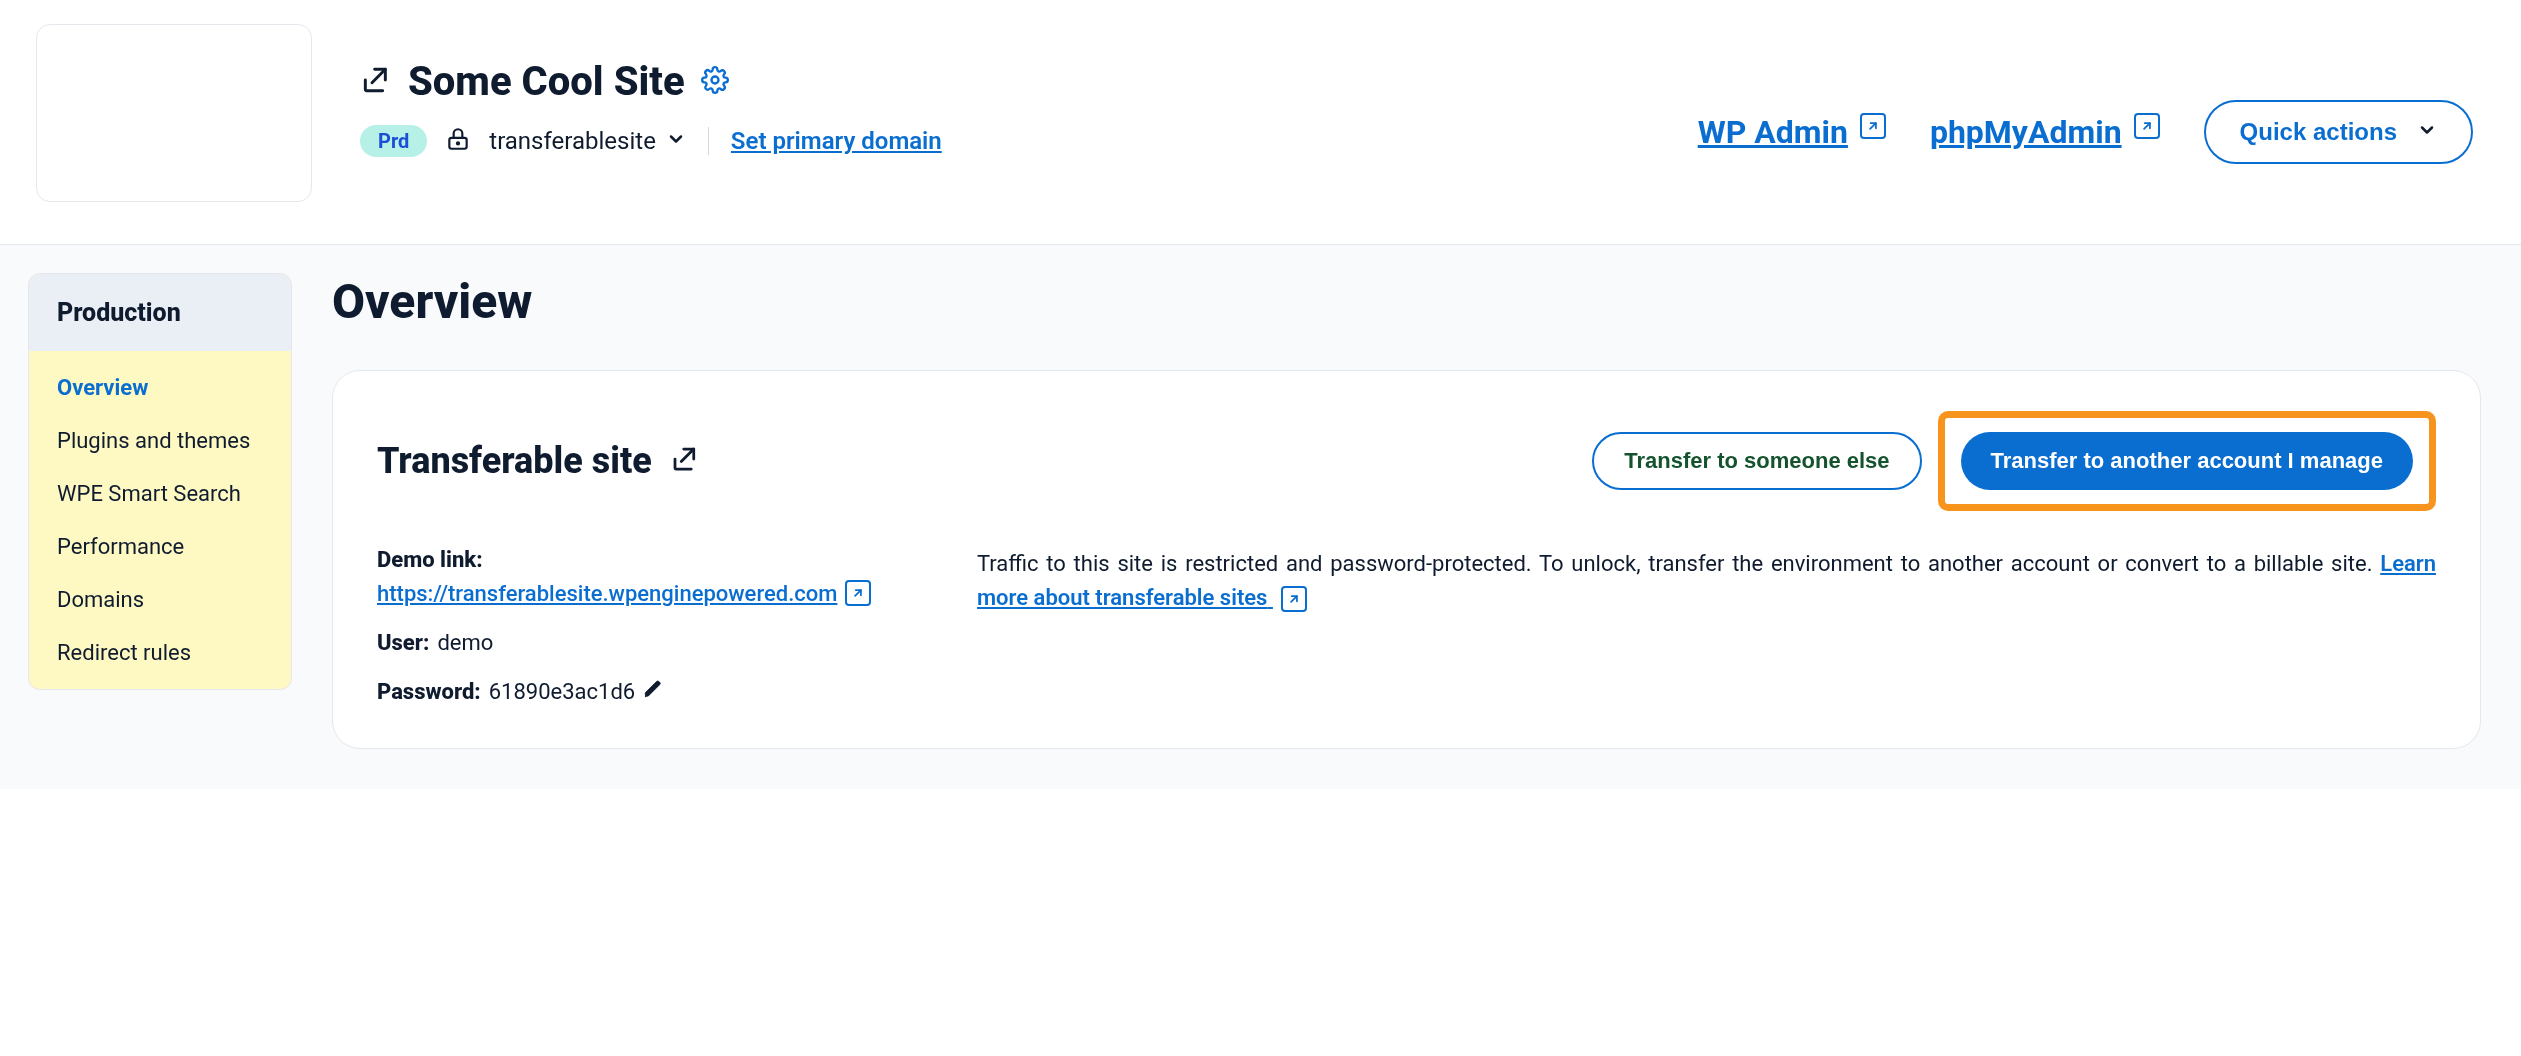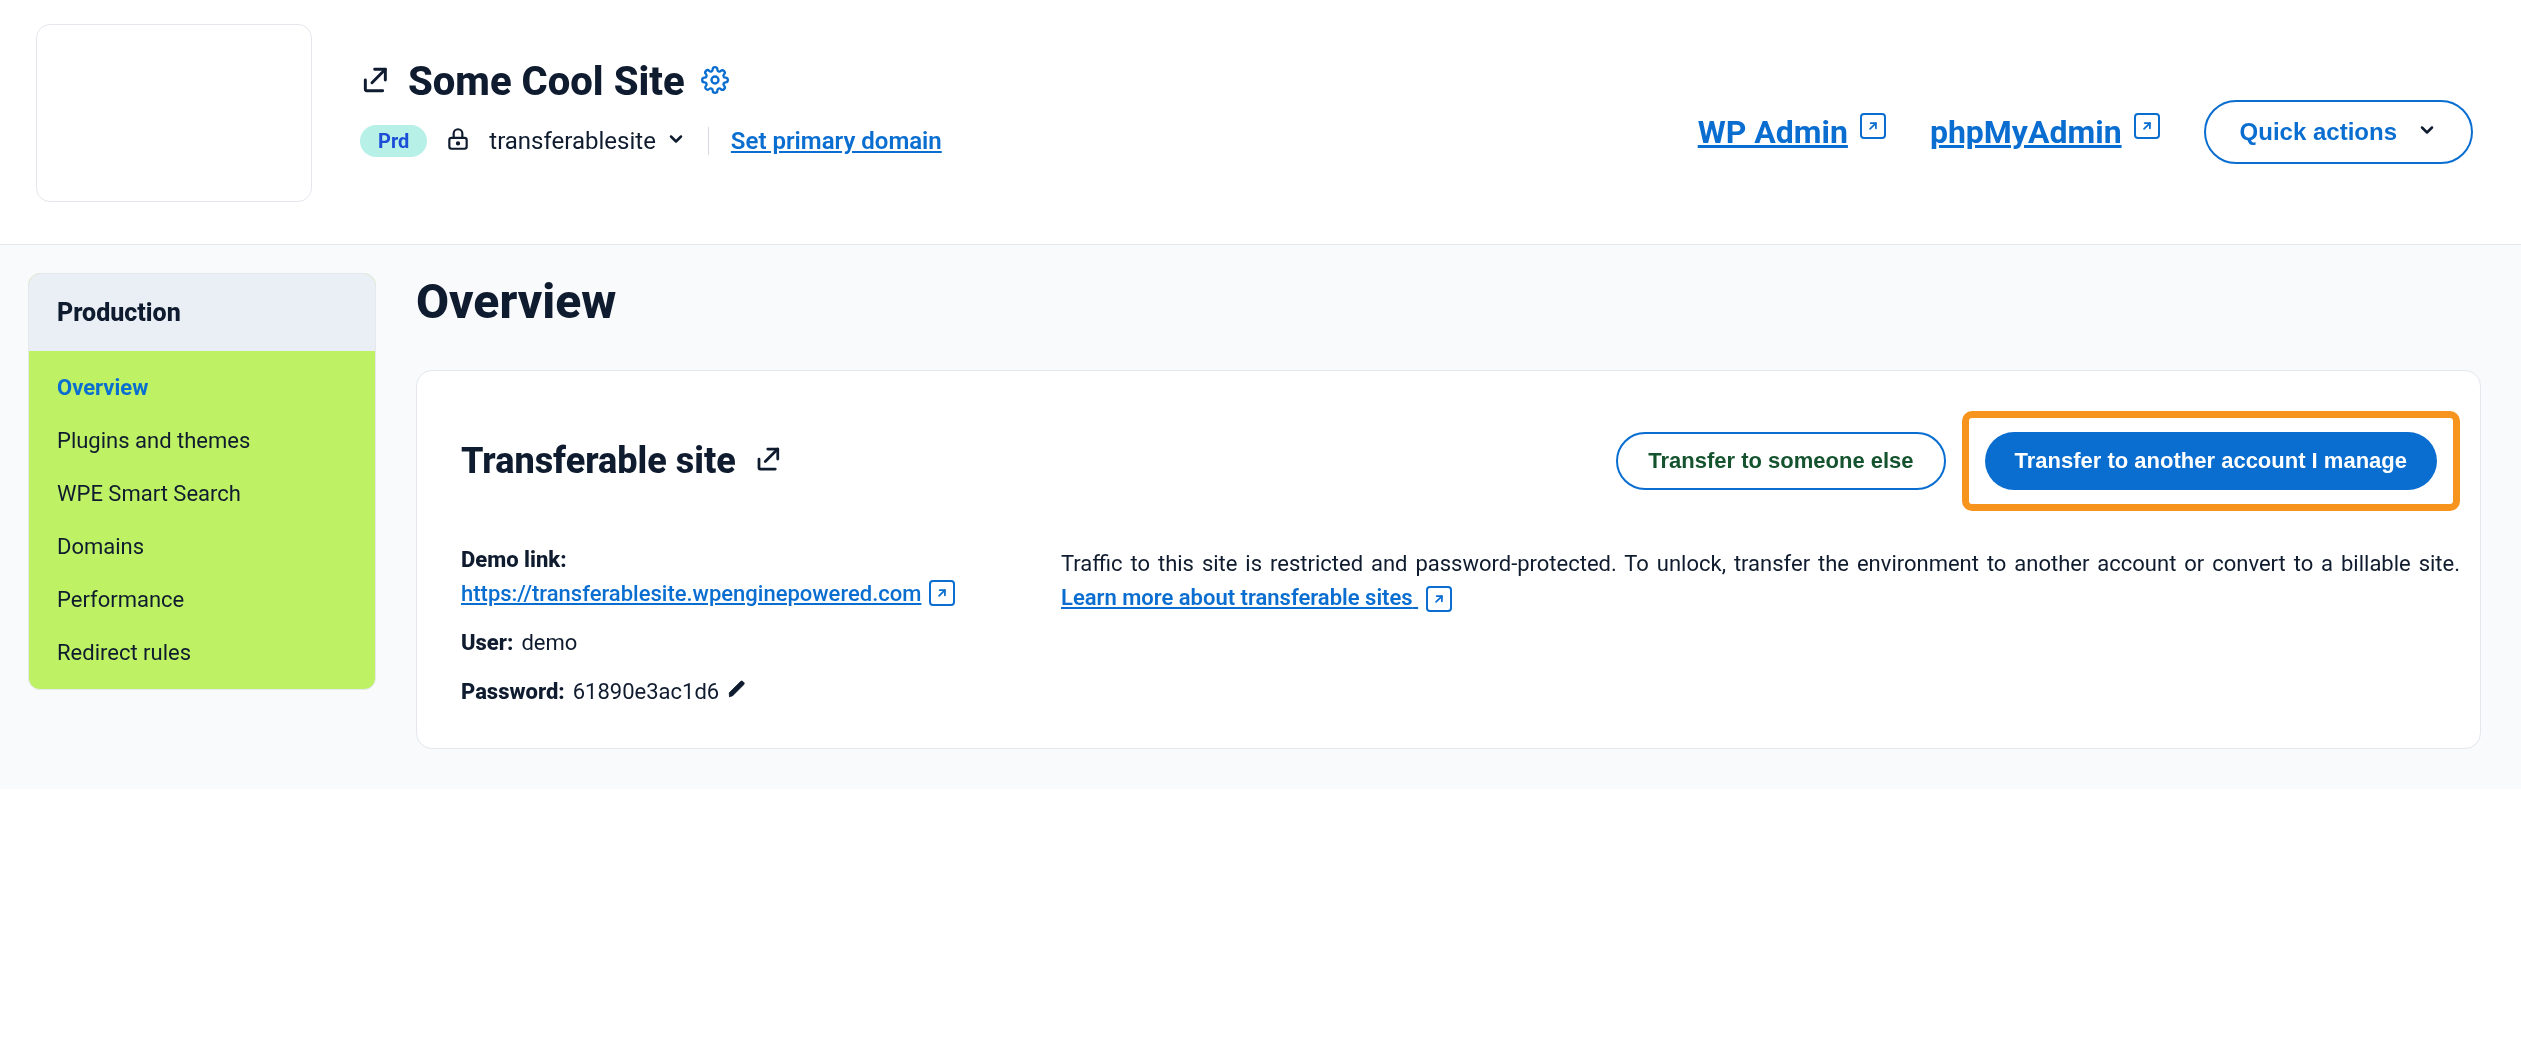--- a/index.html
+++ b/index.html
@@ -123,22 +123,22 @@
   }
 
   
   .main {
     display: flex;
     background: #f8fafc;
     min-height: 480px;
   }
 
   .sidebar {
-    width: 348px;
-    background: #bef264;
+    width: 264px;
+    background: #fef9c3;
     border: 1px solid #e4e7ec;
     border-radius: 12px;
     margin: 28px 0 0 28px;
     overflow: hidden;
     align-self: flex-start;
   }
   .sidebar-head {
     background: #eaeff5;
     padding: 24px 28px;
     font-size: 25px;
@@ -161,22 +161,22 @@
   .content h2 {
     font-size: 48px;
     font-weight: 800;
     color: #0f1b2e;
     margin-bottom: 40px;
   }
 
   .card {
     background: #fff;
     border: 1px solid #e4e7ec;
-    border-radius: 16px;
-    padding: 40px 20px 44px 44px;
+    border-radius: 28px;
+    padding: 40px 44px 44px 44px;
   }
   .card-head {
     display: flex;
     align-items: center;
     justify-content: space-between;
     gap: 24px;
     margin-bottom: 36px;
   }
   .card-title {
     display: flex;
@@ -321,22 +321,22 @@
 </div>
 
 <div class="main">
 
   <div class="sidebar">
     <div class="sidebar-head">Production</div>
     <ul class="sidebar-list">
       <li class="sidebar-item active">Overview</li>
       <li class="sidebar-item">Plugins and themes</li>
       <li class="sidebar-item">WPE Smart Search</li>
+      <li class="sidebar-item">Performance</li>
       <li class="sidebar-item">Domains</li>
-      <li class="sidebar-item">Performance</li>
       <li class="sidebar-item">Redirect rules</li>
     </ul>
   </div>
 
   <div class="content">
     <h2>Overview</h2>
 
     <div class="card">
       <div class="card-head">
         <div class="card-title">

